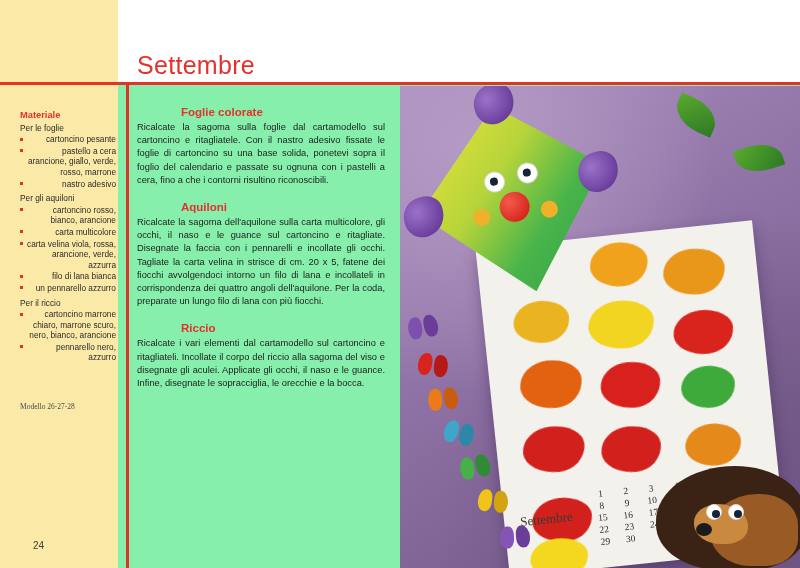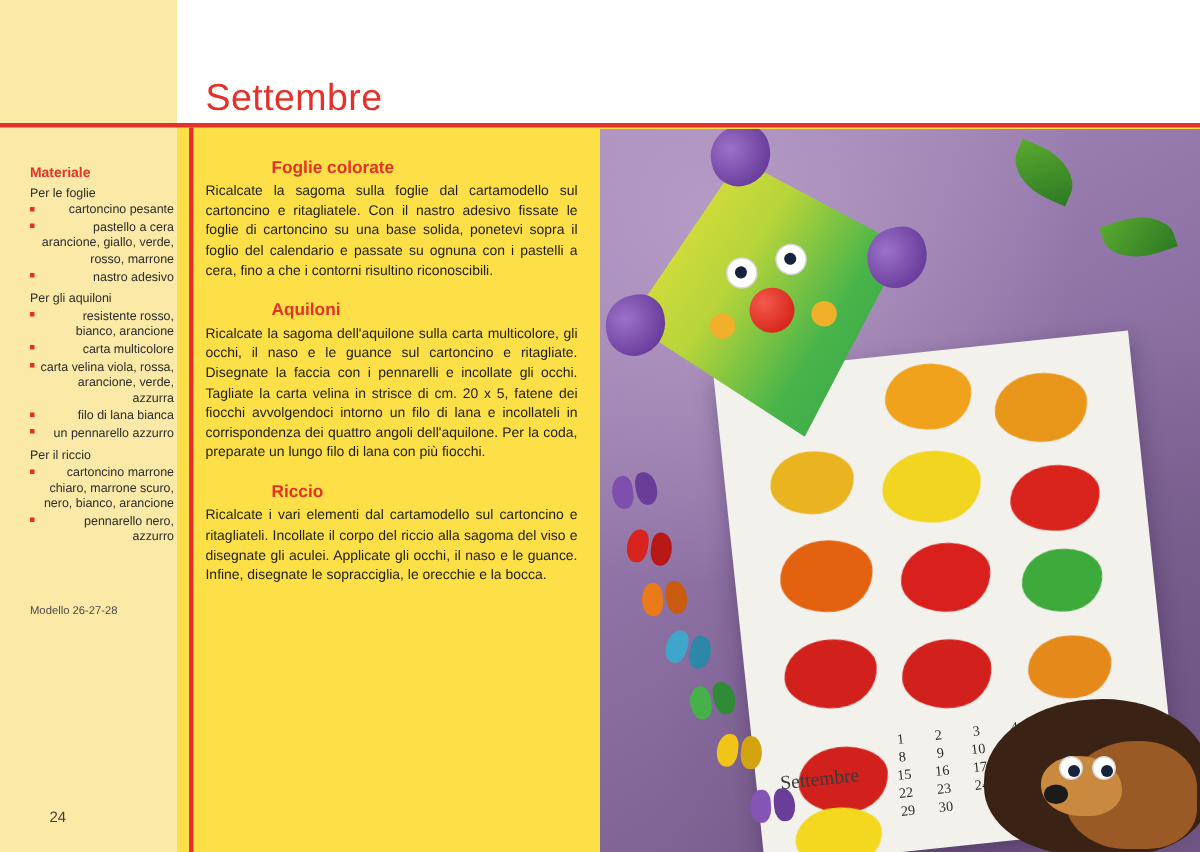--- a/index.html
+++ b/index.html
@@ -10,21 +10,21 @@
     width: 800px;
     height: 568px;
     overflow: hidden;
     background: #ffffff;
     font-family: "Liberation Sans", sans-serif;
   }
   .page {
     position: relative;
     width: 800px;
     height: 568px;
-    background: #fde047;
+    background: #86efac;
   }
   
   .yellow-band {
     position: absolute;
     left: 0;
     top: 0;
     width: 118px;
     height: 568px;
     background: #fbe9a7;
   }
@@ -109,20 +109,21 @@
     width: 3px;
     height: 3px;
     background: #e4322b;
   }
   .model-note {
     position: absolute;
     left: 20px;
     top: 402px;
     font-size: 7.5px;
     color: #4a4a4a;
+    font-family: Liberation Serif, serif;
   }
   .page-number {
     position: absolute;
     left: 33px;
     top: 540px;
     font-size: 10px;
     color: #3c3c3c;
   }
   
   .text-col {
@@ -305,21 +306,21 @@
 
     <p class="sub">Per le foglie</p>
     <ul>
       <li>cartoncino pesante</li>
       <li>pastello a cera arancione, giallo, verde, rosso, marrone</li>
       <li>nastro adesivo</li>
     </ul>
 
     <p class="sub">Per gli aquiloni</p>
     <ul>
-      <li>resistente rosso, bianco, arancione</li>
+      <li>cartoncino rosso, bianco, arancione</li>
       <li>carta multicolore</li>
       <li>carta velina viola, rossa, arancione, verde, azzurra</li>
       <li>filo di lana bianca</li>
       <li>un pennarello azzurro</li>
     </ul>
 
     <p class="sub">Per il riccio</p>
     <ul>
       <li>cartoncino marrone chiaro, marrone scuro, nero, bianco, arancione</li>
       <li>pennarello nero, azzurro</li>

